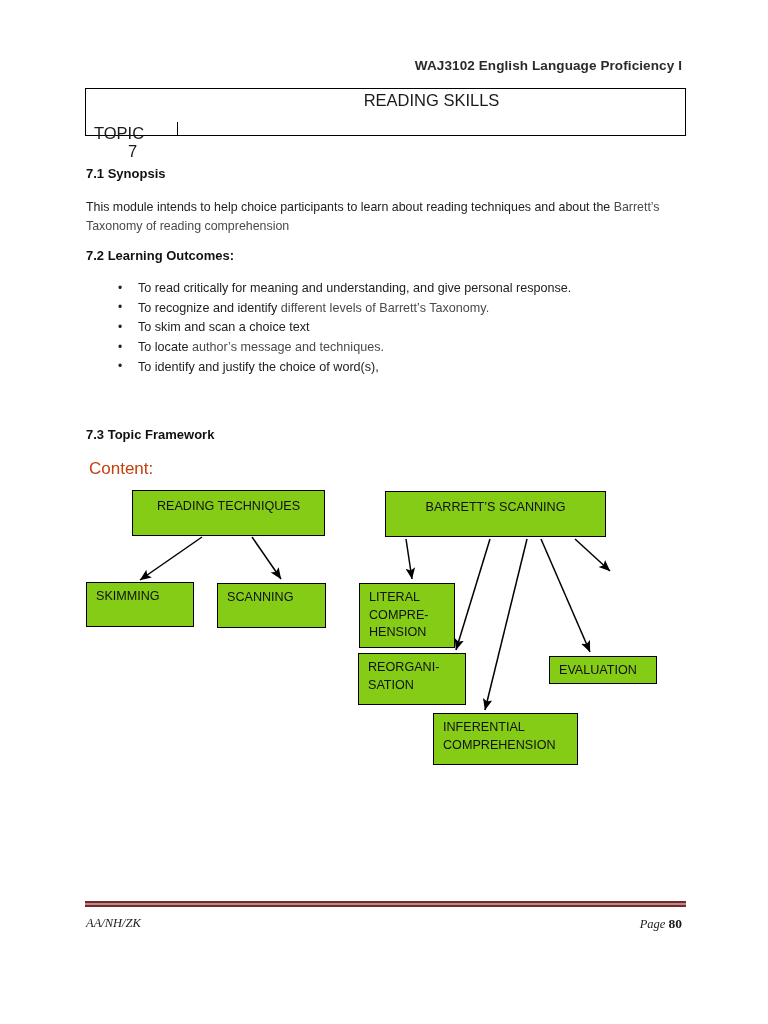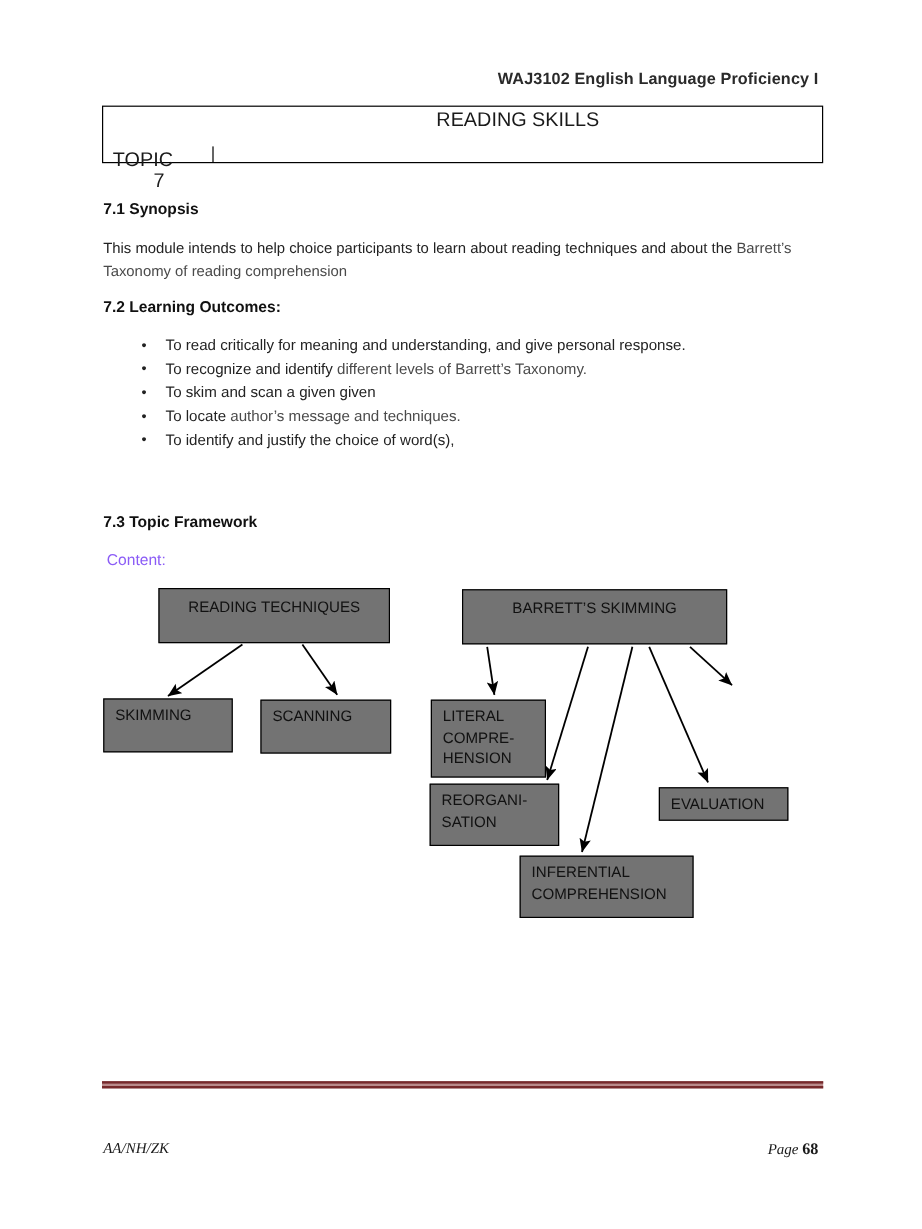--- a/index.html
+++ b/index.html
@@ -92,22 +92,22 @@
   }
 
   #synopsis-heading { top: 166px; }
   #synopsis-text { top: 198px; width: 594px; }
   #outcomes-heading { top: 248px; }
   #framework-heading { top: 427px; }
   #content-label {
     position: absolute;
     left: 89px;
     top: 459px;
-    font-size: 13px;
-    color: #8b5cf6;
+    font-size: 17px;
+    color: #c2410c;
   }
 
   ul.outcomes {
     position: absolute;
     left: 86px;
     top: 279px;
     width: 594px;
     margin: 0;
     padding: 0;
     list-style: none;
@@ -135,21 +135,21 @@
     left: 0;
     top: 0;
     width: 768px;
     height: 1024px;
     pointer-events: none;
   }
   .node {
     position: absolute;
     border: 1.4px solid #000;
     box-sizing: border-box;
-    background: #737373;
+    background: #84cc16;
     font-size: 12.6px;
     line-height: 17.5px;
     color: #111;
     padding: 5px 9px 0 9px;
   }
   .node.center-text {
     text-align: center;
     padding-top: 7px;
   }
 
@@ -175,21 +175,20 @@
     box-sizing: border-box;
     background: #b98a8a;
   }
   .footer-left, .footer-right {
     position: absolute;
     top: 916px;
     font-family: "Liberation Serif", serif;
     font-style: italic;
     font-size: 12.5px;
     color: #1a1a1a;
-    margin-top: 34px;
   }
   .footer-left { left: 86px; }
   .footer-right { right: 86px; }
   .footer-right .pagenum {
     font-weight: bold;
     font-style: normal;
     font-size: 13.5px;
   }
 </style>
 </head>
@@ -207,21 +206,21 @@
     <div class="title-cell-name">READING SKILLS</div>
   </div>
 
   <div class="sec-heading" id="synopsis-heading">7.1 Synopsis</div>
   <div class="para" id="synopsis-text"><span>This module intends to help choice participants to learn about reading techniques and about the </span><span class="faded">Barrett’s Taxonomy of reading comprehension</span></div>
 
   <div class="sec-heading" id="outcomes-heading">7.2 Learning Outcomes:</div>
   <ul class="outcomes">
     <li><span>To read critically for meaning and understanding, and give personal response.</span><span class="faded"></span></li>
     <li><span>To recognize and identify </span><span class="faded">different levels of Barrett’s Taxonomy.</span></li>
-    <li><span>To skim and scan a given given</span><span class="faded"></span></li>
+    <li><span>To skim and scan a choice text</span><span class="faded"></span></li>
     <li><span>To locate </span><span class="faded">author’s message and techniques.</span></li>
     <li><span>To identify and justify the choice of word(s),</span><span class="faded"></span></li>
   </ul>
 
   <div class="sec-heading" id="framework-heading">7.3 Topic Framework</div>
   <div id="content-label">Content:</div>
 
   <svg class="diagram" viewBox="0 0 768 1024" xmlns="http://www.w3.org/2000/svg">
     <defs>
       <marker id="arrowhead" markerWidth="9" markerHeight="9" refX="7.4" refY="3.2" orient="auto">
@@ -233,21 +232,21 @@
       <line x1="252" y1="537" x2="281" y2="579"></line>
       <line x1="406" y1="539" x2="412" y2="579"></line>
       <line x1="490" y1="539" x2="456" y2="650"></line>
       <line x1="527" y1="539" x2="485" y2="710"></line>
       <line x1="541" y1="539" x2="590" y2="652"></line>
       <line x1="575" y1="539" x2="610" y2="571"></line>
     </g>
   </svg>
 
   <div class="node center-text" id="node-reading-techniques">READING TECHNIQUES</div>
-  <div class="node center-text" id="node-barretts-taxonomy">BARRETT’S SKIMMING</div>
+  <div class="node center-text" id="node-barretts-taxonomy">BARRETT’S SCANNING</div>
   <div class="node" id="node-skimming">SKIMMING</div>
   <div class="node" id="node-scanning">SCANNING</div>
 
   <div class="node" id="node-literal">
     <div>LITERAL</div>
     <div>COMPRE-</div>
     <div>HENSION</div>
   </div>
 
   <div class="node" id="node-reorganisation">
@@ -257,15 +256,15 @@
 
   <div class="node" id="node-inferential">
     <div>INFERENTIAL</div>
     <div>COMPREHENSION</div>
   </div>
 
   <div class="node" id="node-evaluation">EVALUATION</div>
 
   <div class="footer-rule" style="border-top-color: rgb(118, 41, 43); border-bottom-color: rgb(118, 41, 43);"></div>
   <div class="footer-left">AA/NH/ZK</div>
-  <div class="footer-right"><span>Page </span><span class="pagenum">68</span></div>
+  <div class="footer-right"><span>Page </span><span class="pagenum">80</span></div>
 
 </div>
 
 </body></html>

